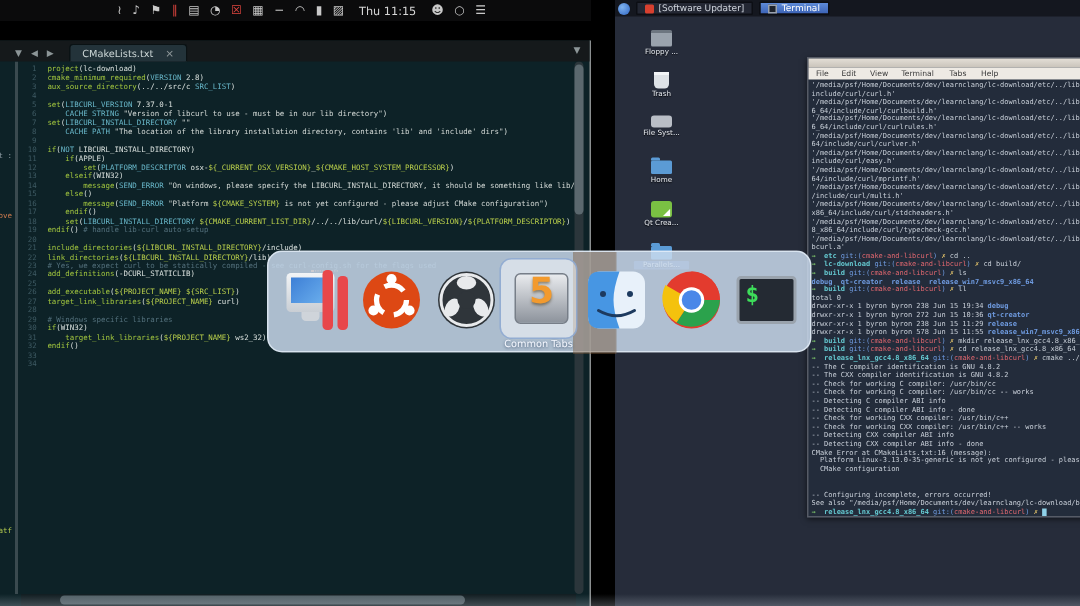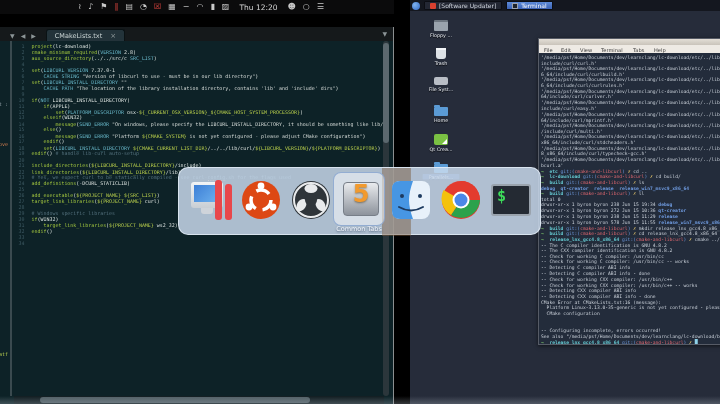--- a/index.html
+++ b/index.html
@@ -105,21 +105,21 @@
       <span class="mi" style="color: rgb(201, 201, 201);">⚑</span>
       <span class="mi" style="color: rgb(224, 69, 63);">∥</span>
       <span class="mi" style="color: rgb(201, 201, 201);">▤</span>
       <span class="mi" style="color: rgb(201, 201, 201);">◔</span>
       <span class="mi" style="color: rgb(224, 69, 63);">☒</span>
       <span class="mi" style="color: rgb(201, 201, 201);">▦</span>
       <span class="mi" style="color: rgb(201, 201, 201);">−</span>
       <span class="mi" style="color: rgb(201, 201, 201);">◠</span>
       <span class="mi" style="color: rgb(201, 201, 201);">▮</span>
       <span class="mi" style="color: rgb(201, 201, 201);">▨</span>
-      <span class="time">Thu 12:20</span>
+      <span class="time">Thu 11:15</span>
   <span class="mi" style="color: rgb(201, 201, 201);">☻</span>
       <span class="mi" style="color: rgb(201, 201, 201);">○</span>
       <span class="mi" style="color: rgb(201, 201, 201);">☰</span>
     </div>
 
   <div id="editor-win" class="abs">
     <div id="tabbar" class="abs">
       <span class="ctl">▼</span>
       <span class="nav"><span>◀</span> <span>▶</span></span>
       <div class="tab">

